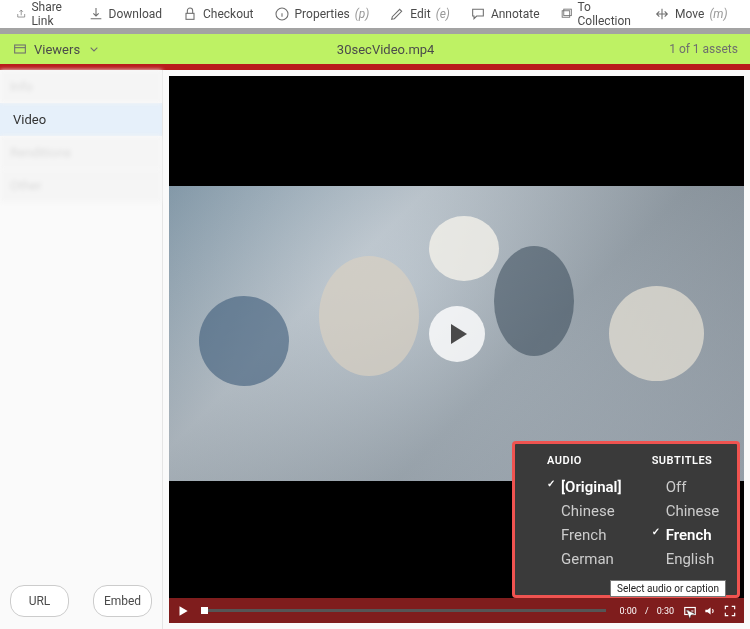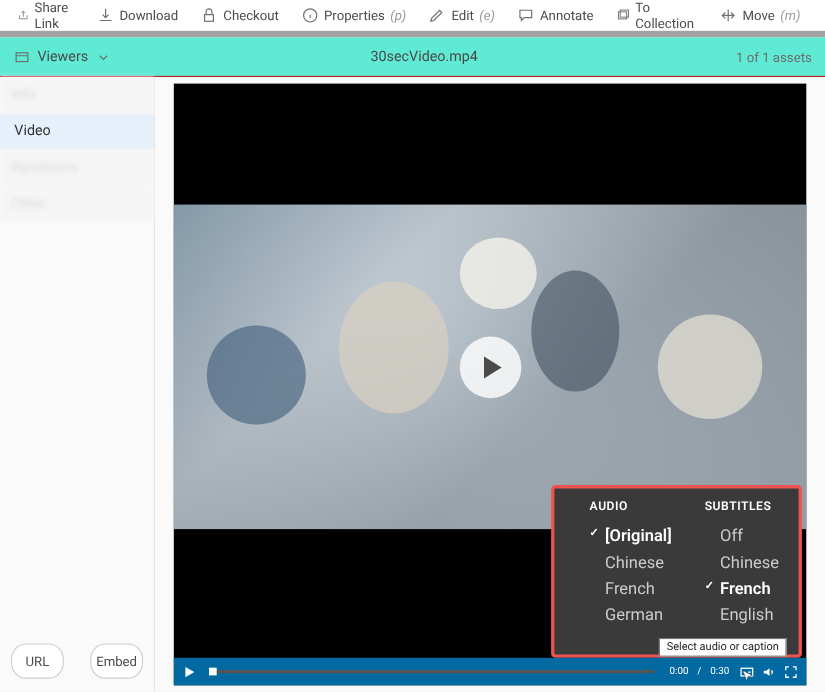--- a/index.html
+++ b/index.html
@@ -5,48 +5,48 @@
   * { box-sizing: border-box; margin: 0; padding: 0; font-family: -apple-system, BlinkMacSystemFont, "Segoe UI", Roboto, sans-serif; }
   body { width: 750px; height: 629px; background: #f5f5f5; overflow: hidden; position: relative; }
 
   .toolbar { height: 34px; background: #fff; border-bottom: 6px solid #a3a3a3; display: flex; align-items: center; padding: 0 8px; gap: 4px; font-size: 12px; color: #4b4b4b; }
   .tool-item { display: flex; align-items: center; gap: 5px; padding: 4px 8px; cursor: pointer; }
   .tool-item .hint { font-style: italic; color: #999; }
   .tool-item svg { width: 16px; height: 16px; stroke: #6e6e6e; fill: none; stroke-width: 1.6; }
   .tool-sep { flex: 0 0 auto; }
   .more-icon { width: 20px; text-align:center; font-weight: bold; letter-spacing: 1px; color:#6e6e6e; }
 
-  .header { height: 36px; background: #5eead4; border-bottom: 1px solid #b91c1c; display: flex; align-items: center; padding: 0 12px; font-size: 13px; color: #4b4b4b; }
+  .header { height: 36px; background: #bef264; border-bottom: 6px solid #b91c1c; display: flex; align-items: center; padding: 0 12px; font-size: 13px; color: #4b4b4b; }
   .viewers { display:flex; align-items:center; gap:6px; cursor:pointer; }
   .viewers svg { width:16px; height:16px; stroke:#6e6e6e; fill:none; stroke-width:1.6; }
   .title { flex:1; text-align:center; color:#4b4b4b; }
   .count { color:#6e6e6e; font-size:12px; }
 
   .content { display:flex; height: calc(629px - 70px); }
-  .sidebar { width: 141px; background:#fafafa; border-right:1px solid #e5e5e5; position:relative; }
+  .sidebar { width: 163px; background:#fafafa; border-right:1px solid #e5e5e5; position:relative; }
   .side-item { padding: 9px 10px; font-size:13px; color:#4b4b4b; cursor:pointer; }
   .side-item.blur { color:#dcdcdc; filter: blur(2px); background:#f5f5f5; }
   .side-item.active { background:#e6f0fa; color:#333; border-left:3px solid #e6f0fa; }
   .side-buttons { position:absolute; bottom:12px; left:0; right:0; display:flex; gap:24px; padding:0 10px; }
   .pill { flex:1; padding:8px 0; text-align:center; font-size:12px; color:#4b4b4b; background:#fff; border:1px solid #ccc; border-radius:14px; cursor:pointer; }
 
   .main { flex:1; background:#fafafa; display:flex; flex-direction:column; align-items:center; padding:6px 6px; position:relative; }
   .video-frame { width: 575px; height: 547px; background:#000; position:relative; }
   .thumb { position:absolute; top:110px; left:0; right:0; height:295px; background: linear-gradient(135deg,#8aa3b5 0%, #b8c3cc 30%, #9aa6b0 60%, #aeb9c4 100%); overflow:hidden; }
   .thumb-shade { position:absolute; inset:0; background: radial-gradient(circle at 40% 35%, rgba(255,255,255,.15), rgba(0,0,0,.15)); }
   .thumb .splotch { position:absolute; border-radius:50%; }
   .s1{width:90px;height:90px;left:30px;top:110px;background:#3d5b7a;opacity:.6;}
   .s2{width:100px;height:120px;left:150px;top:70px;background:#d9d0c2;opacity:.7;}
   .s3{width:95px;height:95px;right:40px;top:100px;background:#e8e2d6;opacity:.7;}
   .s4{width:80px;height:110px;right:170px;top:60px;background:#2e3f50;opacity:.5;}
   .s5{width:70px;height:65px;left:260px;top:30px;background:#f4f1ea;border-radius:8%;opacity:.8;}
   .playbtn { position:absolute; left:50%; top:50%; width:56px; height:56px; margin:-28px 0 0 -28px; background:rgba(255,255,255,.8); border-radius:50%; display:flex; align-items:center; justify-content:center; cursor:pointer;}
   .playbtn::after{content:"";border-left:16px solid #4a4a4a;border-top:10px solid transparent;border-bottom:10px solid transparent;margin-left:4px;}
 
-  .controls { position:absolute; bottom:0; left:0; right:0; height:25px; background:#0369a1; display:flex; align-items:center; padding:0 6px; gap:4px; color:#fff; font-size:9px;justify-content:center;}
+  .controls { position:absolute; bottom:0; left:0; right:0; height:25px; background:#7f1d1d; display:flex; align-items:center; padding:0 6px; gap:4px; color:#fff; font-size:9px;justify-content:center;}
   .controls .bar { flex:1; height:3px; background:#555; position:relative; margin:0 6px;}
   .controls .bar::before{content:"";position:absolute;left:0;top:-2px;width:7px;height:7px;background:#fff;}
   .ctl-ico { width:16px; height:16px; display:flex; align-items:center; justify-content:center; cursor:pointer;}
   .ctl-ico svg{width:14px;height:14px;fill:#fff;}
   .time { margin:0 4px; }
 
   .menu { position:absolute; right:4px; bottom:25px; width:228px; border:3px solid #ef5350; background:#3a3a3a; border-radius:4px; padding:10px 12px 24px 12px; color:#ddd; font-size:12px;}
   .menu-cols { display:flex; gap:10px; }
   .menu-col { flex:1;margin-left:20px; }
   .menu-col h4 { color:#fff; font-size:11px; font-weight:600; letter-spacing:.5px; margin-bottom:8px;}

